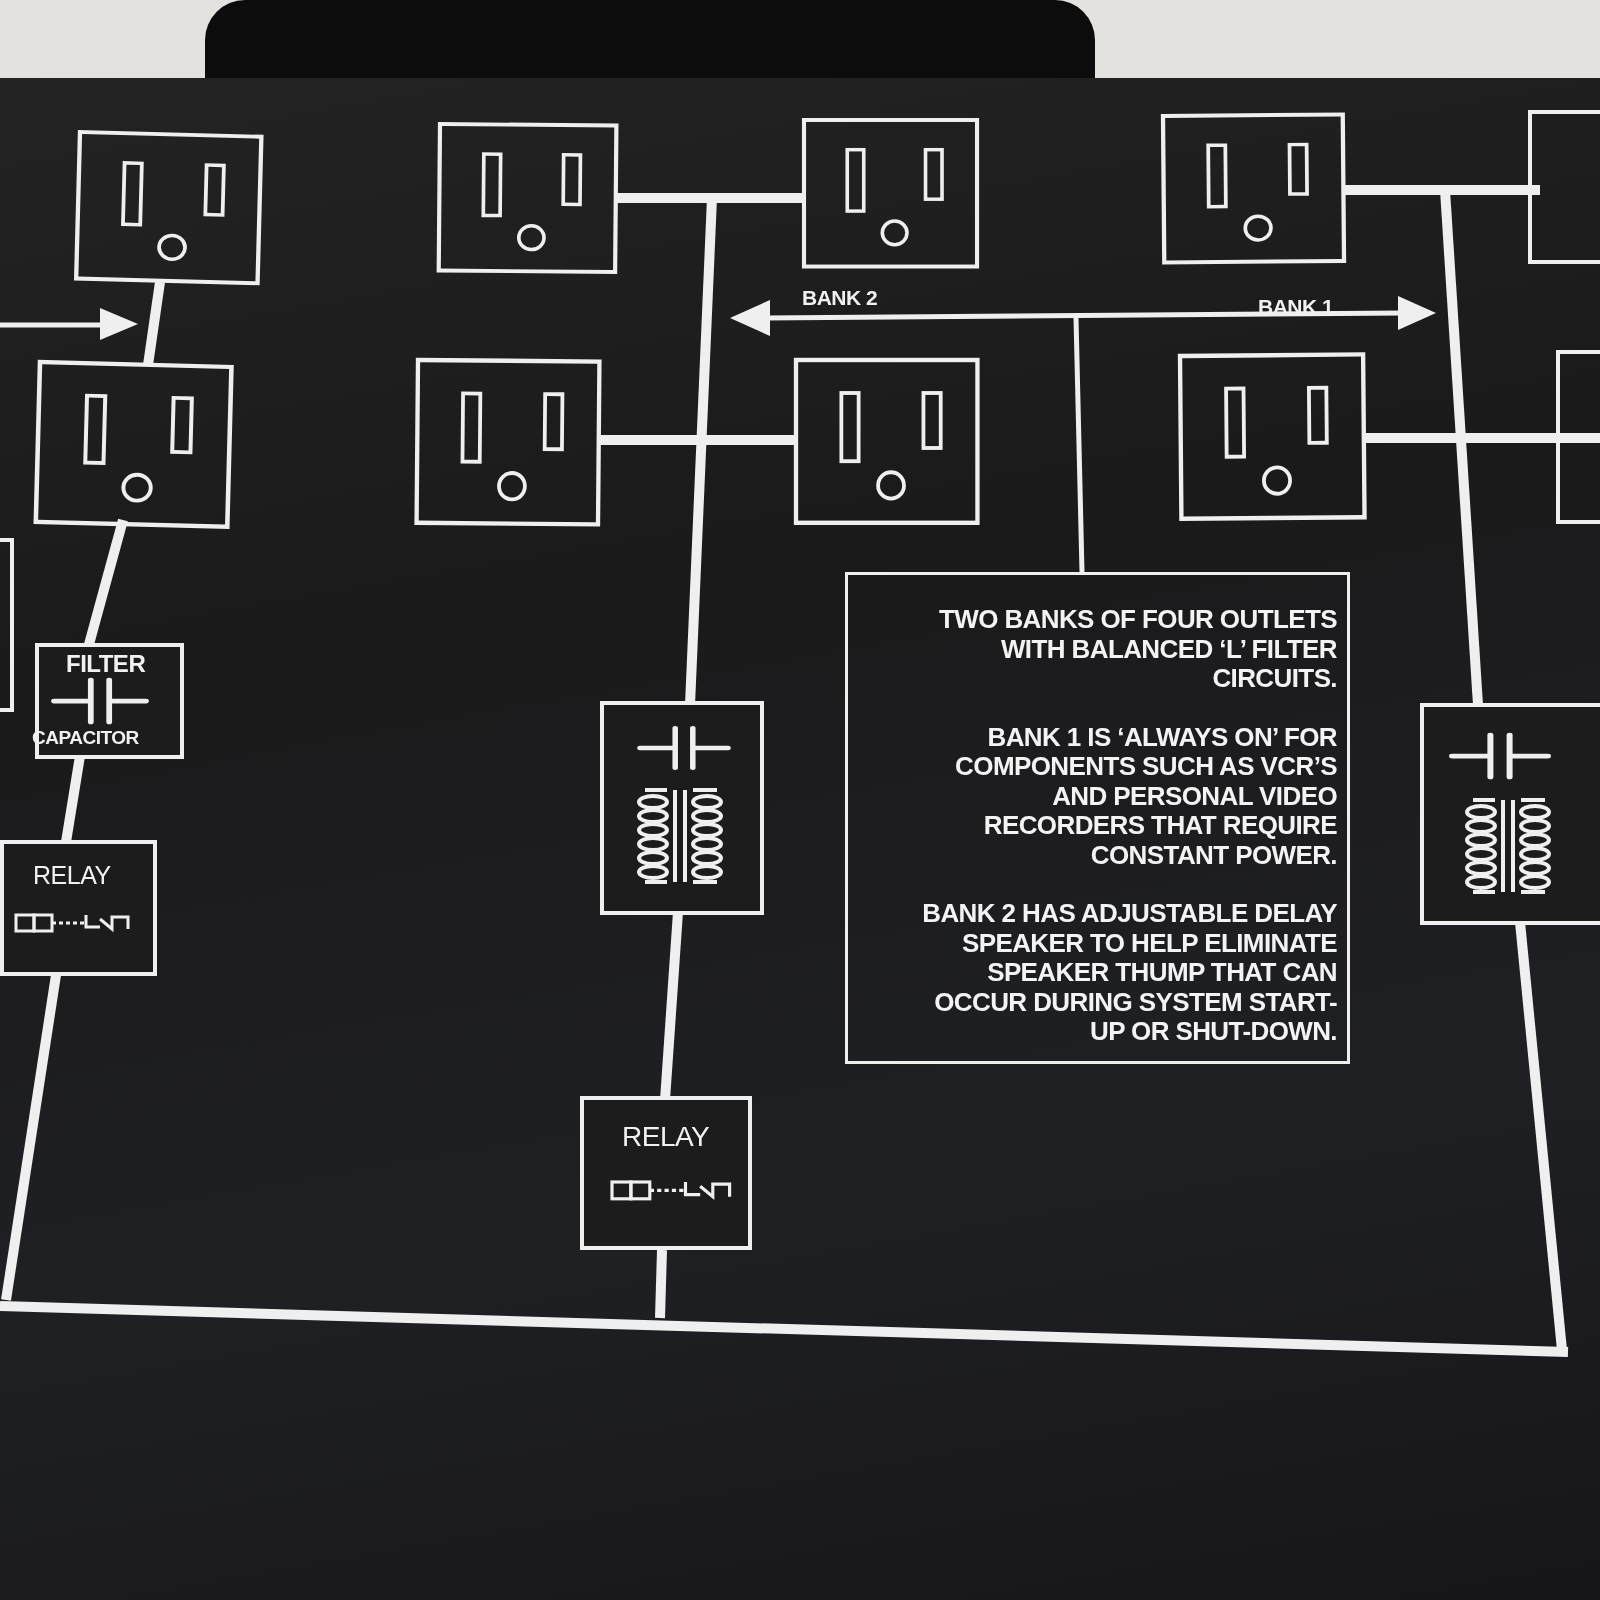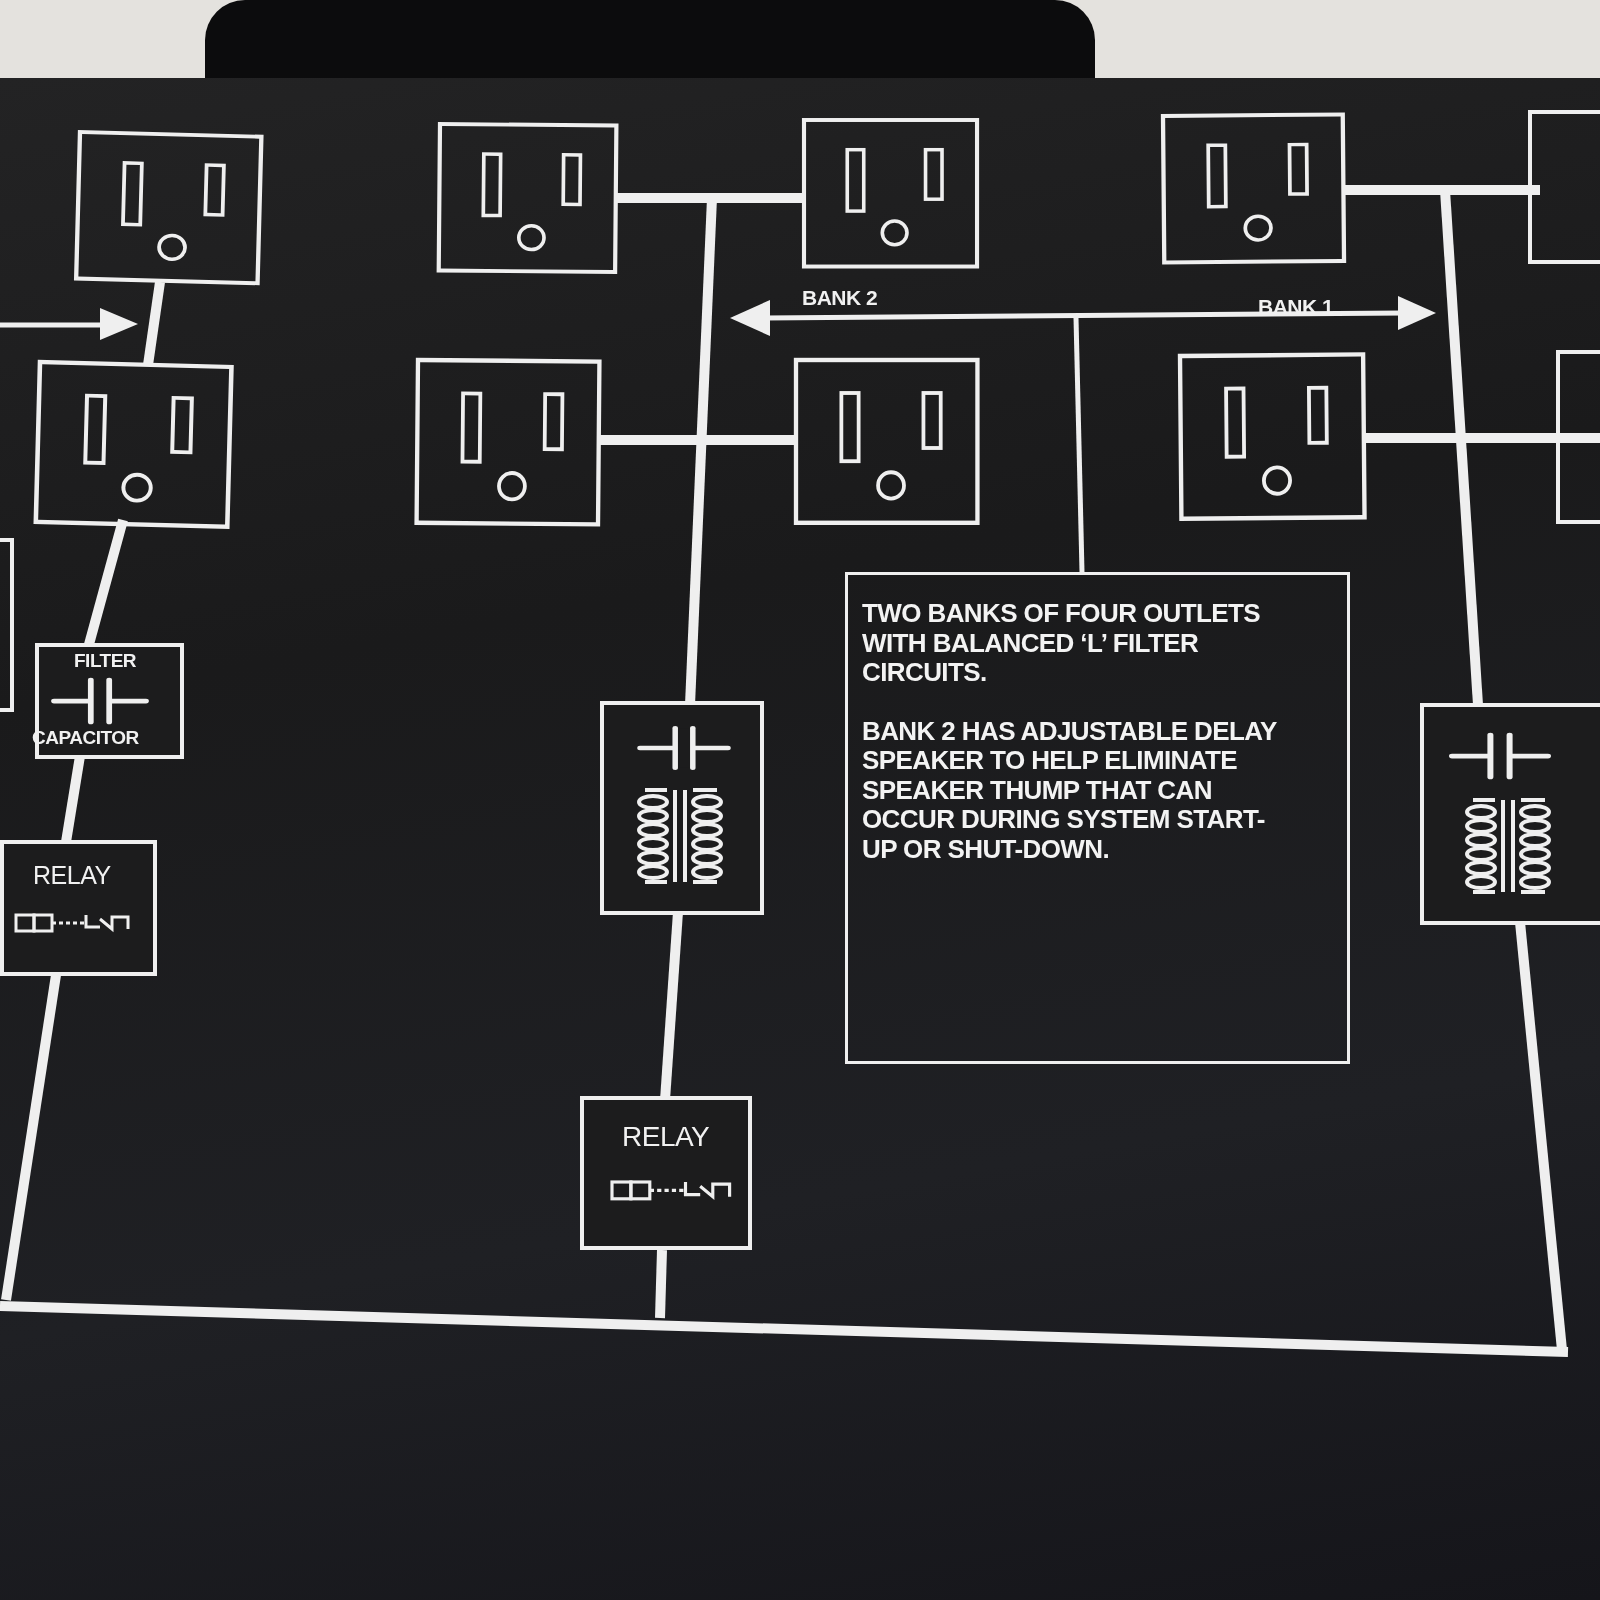--- a/index.html
+++ b/index.html
@@ -2,21 +2,21 @@
 <html><head>
 <meta charset="utf-8">
 <style>
   html,body{margin:0;padding:0;}
   body{width:1600px;height:1600px;position:relative;overflow:hidden;background:#e4e2de;font-family:"Liberation Sans",sans-serif;}
   .cloth{position:absolute;left:205px;top:0;width:890px;height:95px;background:#0c0c0d;border-radius:40px 40px 0 0;}
   .panel{position:absolute;left:0;top:78px;width:1600px;height:1522px;background:linear-gradient(170deg,#232324 0%,#1a1a1b 35%,#1f2024 70%,#15151a 100%);}
   .board{position:absolute;left:0;top:0;width:1600px;height:1600px;}
   .lbl{position:absolute;color:#f1f1f1;font-weight:bold;white-space:nowrap;letter-spacing:-0.5px;}
   .info{position:absolute;left:845px;top:572px;width:505px;height:492px;border:3px solid #efefef;box-sizing:border-box;padding:14px 10px 0 14px;color:#f3f3f3;font-weight:bold;font-size:26px;line-height:29.5px;letter-spacing:-0.6px;}
-  .info p{margin:10px 0 29px 0;}
+  .info p{margin:16px 0 29px 0;text-align:right;}
 </style>
 </head>
 <body>
 
 <div class="cloth"></div>
 <div class="panel"></div>
 
 <svg class="board" viewBox="0 0 1600 1600">
   <defs>
     <g id="outlet">
@@ -110,32 +110,39 @@
   <use href="#relayglyph" transform="translate(612,1182) scale(1.05)"></use>
 
   <rect x="1422" y="705" width="190" height="218" fill="#1c1c1d" stroke="#efefef" stroke-width="4"></rect>
   <use href="#cap" transform="translate(1452,756) scale(1.2,0.95)"></use>
   <use href="#coil" transform="translate(1465,800)"></use>
 </svg>
 
 <div class="lbl" style="left:802px;top:286px;font-size:21px;">BANK 2</div>
 <div class="lbl" style="left:1258px;top:283px;font-size:21px;margin-top:12px;">BANK 1</div>
 
-<div class="lbl" style="left:66px;top:650px;font-size:19px;margin-left:8px;">FILTER</div>
+<div class="lbl" style="left:66px;top:650px;font-size:24px;">FILTER</div>
 <div class="lbl" style="left:32px;top:727px;font-size:19px;">CAPACITOR</div>
 
 <div class="lbl" style="left:33px;top:861px;font-size:25px;font-weight:normal;">RELAY</div>
 <div class="lbl" style="left:622px;top:1121px;font-size:28px;font-weight:normal;">RELAY</div>
 
 <div class="info">
   <p>
     <span>TWO BANKS OF FOUR OUTLETS</span><br>
     <span>WITH  BALANCED ‘L’ FILTER</span><br>
     <span>CIRCUITS.</span>
   </p>
   <p>
+    <span>BANK 1 IS ‘ALWAYS ON’ FOR</span><br>
+    <span>COMPONENTS SUCH AS VCR’S</span><br>
+    <span>AND PERSONAL VIDEO</span><br>
+    <span>RECORDERS THAT REQUIRE</span><br>
+    <span>CONSTANT POWER.</span>
+  </p>
+  <p>
     <span>BANK 2 HAS ADJUSTABLE DELAY</span><br>
     <span>SPEAKER TO HELP ELIMINATE</span><br>
     <span>SPEAKER THUMP THAT CAN</span><br>
     <span>OCCUR DURING SYSTEM START-</span><br>
     <span>UP OR SHUT-DOWN.</span>
   </p>
 </div>
 
 </body></html>

